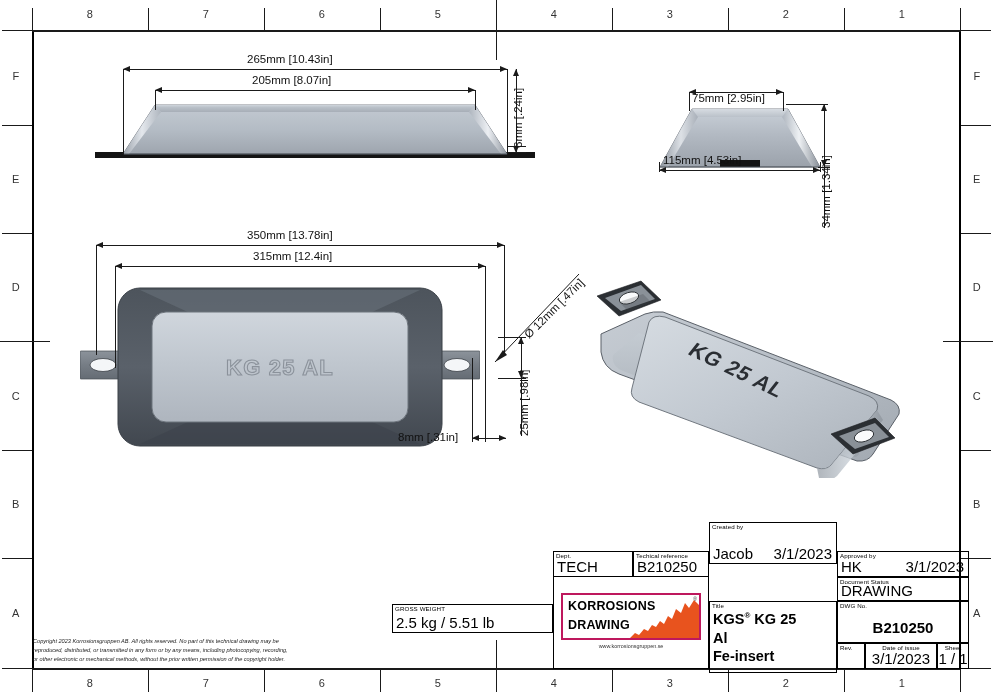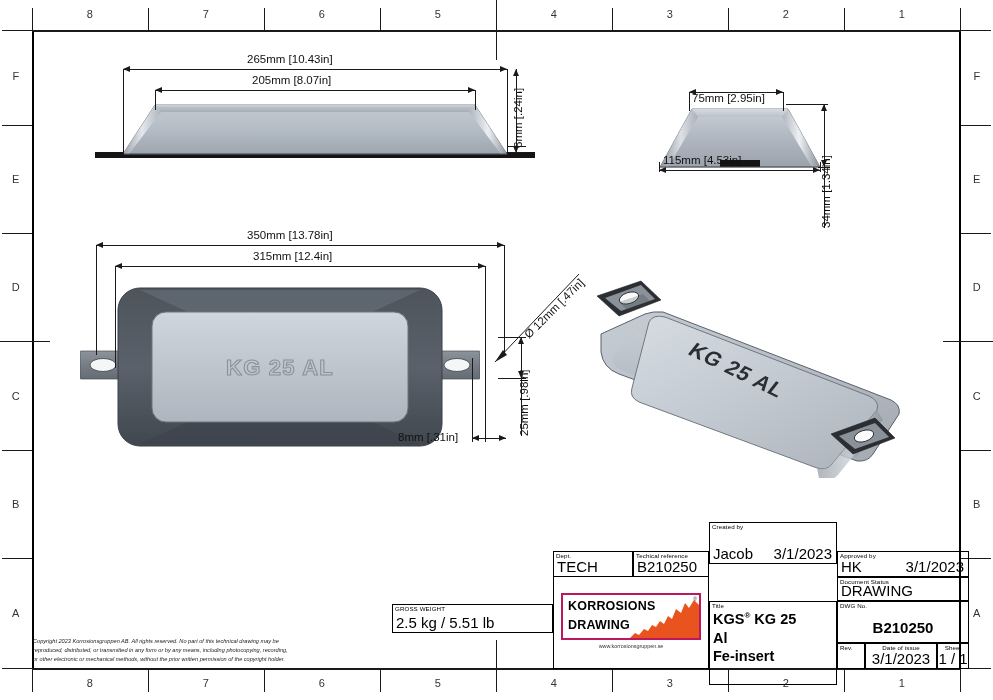--- a/index.html
+++ b/index.html
@@ -374,21 +374,21 @@
       <svg width="140" height="47" viewBox="0 0 140 47" style="position:absolute;left:0;top:0;">
         <polygon points="66,44 72,38 76,40 81,34 85,36 89,30 93,32 97,26 101,29 105,21 109,24 113,14 118,18 122,8 126,13 131,5 136,10 138,12 138,44" fill="#E8531E"></polygon>
       </svg>
       <div class="logo-t" style="top:4px;">KORROSIONS</div>
       <div class="logo-t" style="top:23px;">DRAWING</div>
       <div class="logo-reg" style="right:2px;top:1px;">®</div>
     </div>
     <div class="logo-url" style="left:0;top:66px;">www.korrosionsgruppen.se</div>
   </div>
 
-  <div class="tb" style="left:709px;top:601px;width:128px;height:84px;padding-left:28px;">
+  <div class="tb" style="left:709px;top:601px;width:128px;height:72px;padding-left:28px;">
     <span class="tbcap">Title</span>
     <div style="position:absolute;left:3px;top:8px;font-size:14.5px;font-weight:bold;line-height:1.28;">
       <div><span>KGS</span><span style="font-size:8px;vertical-align:super;">®</span><span> KG 25</span></div>
       <div>Al</div>
       <div>Fe-insert</div>
     </div>
   </div>
 
   <div class="tb" style="left:837px;top:601px;width:132px;height:42px;">
     <span class="tbcap">DWG No.</span>

